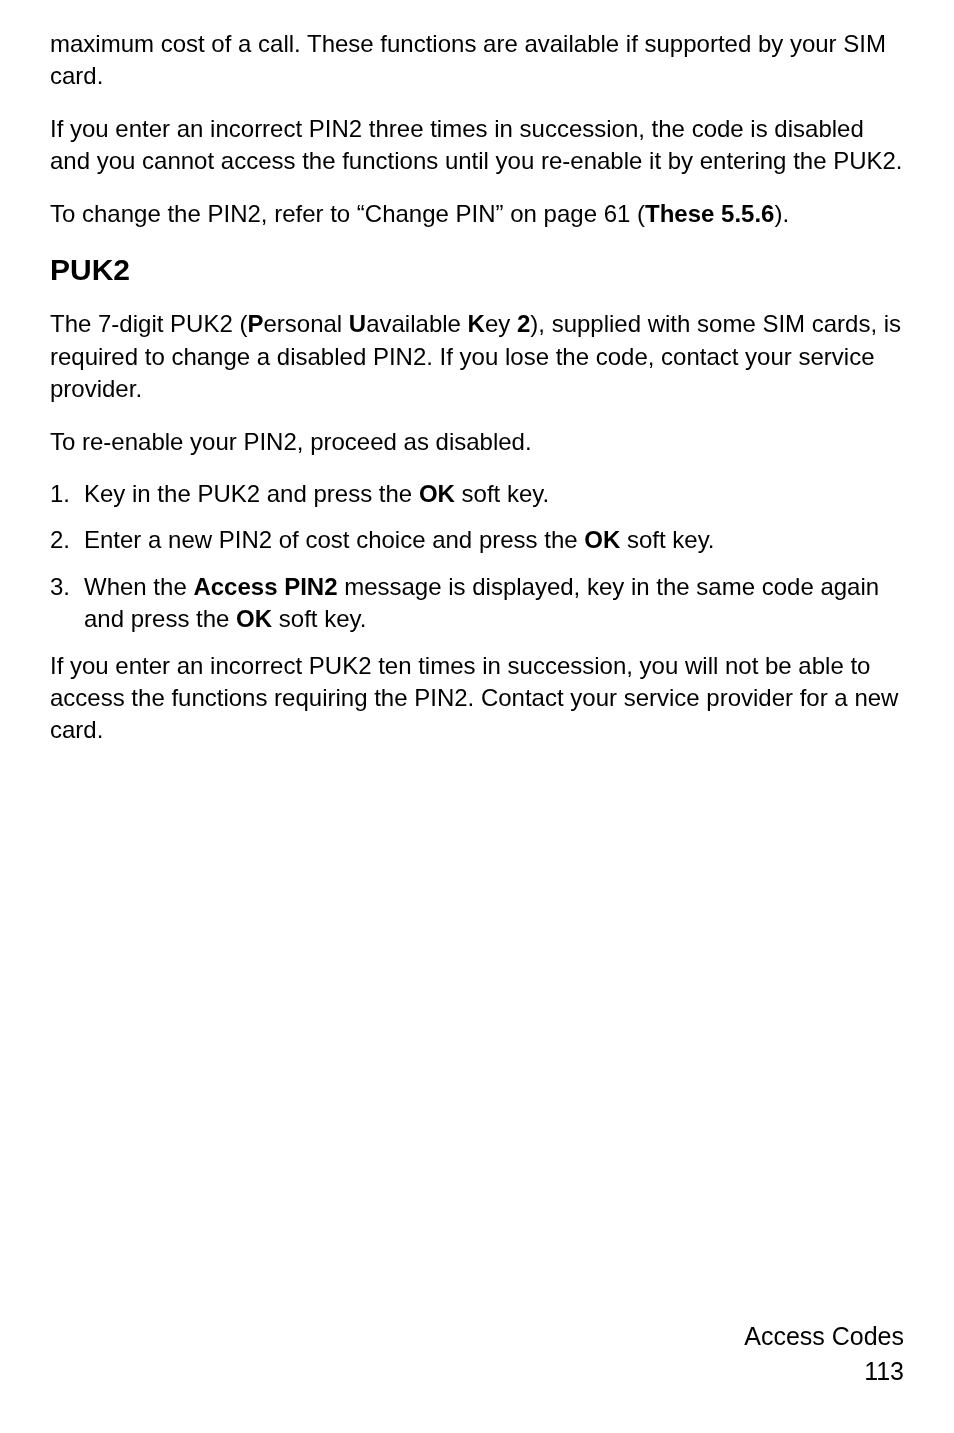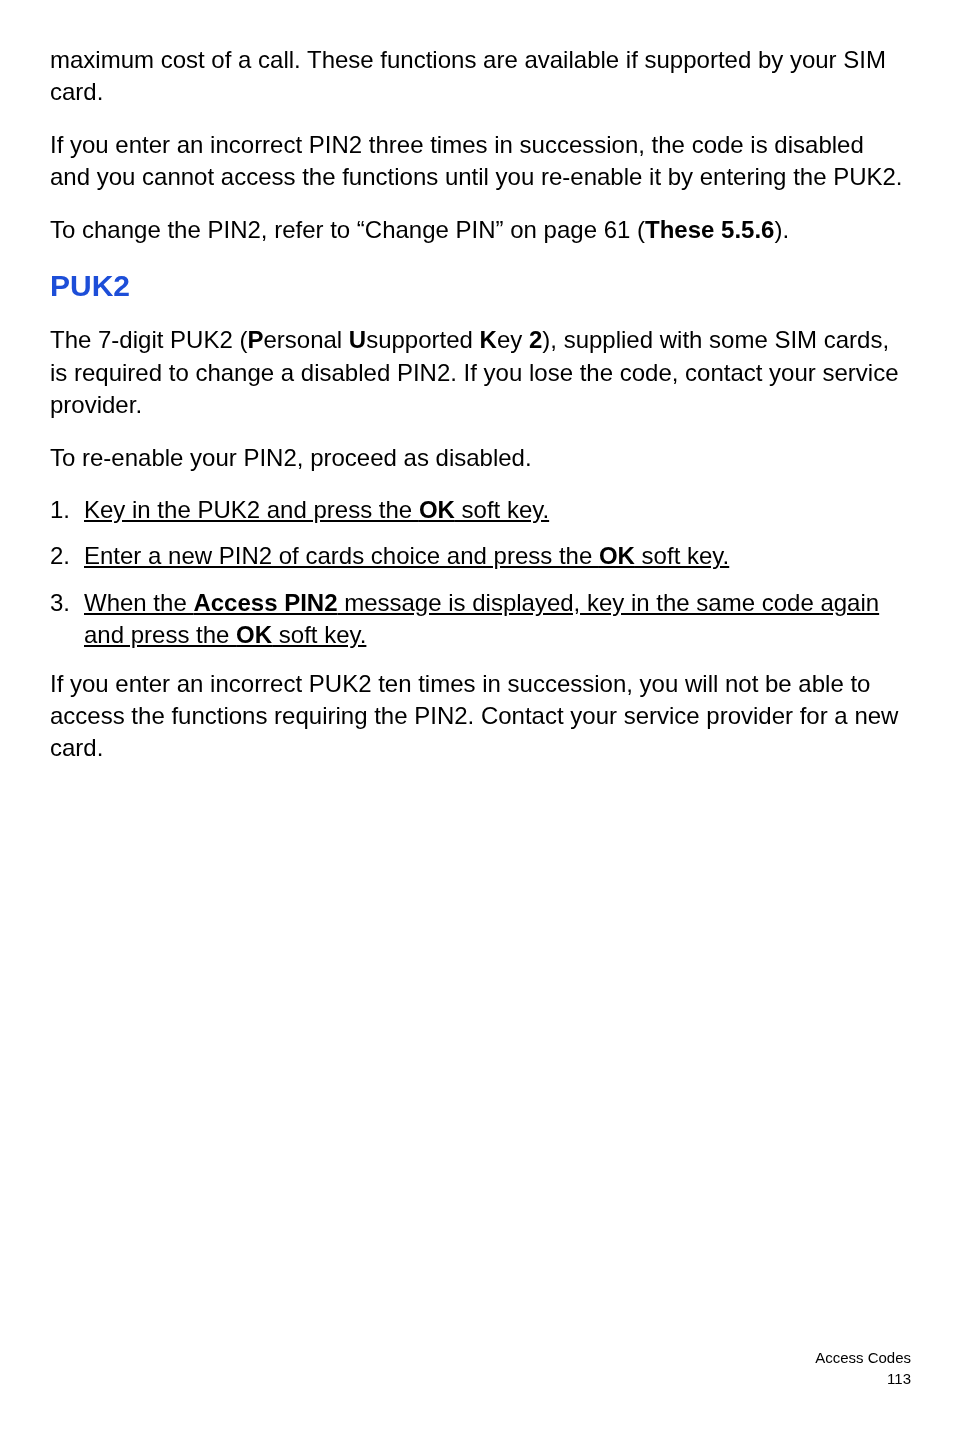--- a/index.html
+++ b/index.html
@@ -7,79 +7,78 @@
     font-family: Verdana, Geneva, sans-serif;
     width: 954px;
     height: 1433px;
     background: #fff;
     color: #000;
     padding: 28px 50px 40px 50px;
     font-size: 24px;
     line-height: 1.35;
     position: relative;
   }
-  .para { margin-bottom: 20px; margin-top: 16px; }
+  .para { margin-bottom: 20px; }
   .heading {
-    color: #1d4ed8;
+    color: #000000;
     font-weight: bold;
     font-size: 30px;
     margin-top: 16px;
     margin-bottom: 18px;
   }
   ol { list-style: none; padding-left: 0; }
   ol li {
     display: flex;
     margin-bottom: 14px;
   }
   ol li .num {
     flex: 0 0 34px;
   }
   ol li .body {
     flex: 1;
-    text-decoration: underline;
   }
   .footer {
     position: absolute;
-    right: 43px;
+    right: 50px;
     bottom: 44px;
     text-align: right;
     font-family: Arial, Helvetica, sans-serif;
-    font-size: 15px;
+    font-size: 25px;
     line-height: 1.4;
   }
   b { font-weight: bold; }
 </style>
 </head>
 <body>
 
 <p class="para">maximum cost of a call. These functions are available if supported by your SIM card.</p>
 <p class="para">If you enter an incorrect PIN2 three times in succession, the code is disabled and you cannot access the functions until you re-enable it by entering the PUK2.</p>
 <p class="para">
   <span>To change the PIN2, refer to “Change PIN” on page 61 (</span><b>These 5.5.6</b><span>).</span>
 </p>
 
 <h2 class="heading">PUK2</h2>
 
 <p class="para">
-  <span>The 7-digit PUK2 (</span><b>P</b><span>ersonal </span><b>U</b><span>supported </span><b>K</b><span>ey </span><b>2</b><span>), supplied with some SIM cards, is required to change a disabled PIN2. If you lose the code, contact your service provider.</span>
+  <span>The 7-digit PUK2 (</span><b>P</b><span>ersonal </span><b>U</b><span>available </span><b>K</b><span>ey </span><b>2</b><span>), supplied with some SIM cards, is required to change a disabled PIN2. If you lose the code, contact your service provider.</span>
 </p>
 
 <p class="para">To re-enable your PIN2, proceed as disabled.</p>
 
 <ol>
   <li>
     <span class="num">1.</span>
     <span class="body">
       <span>Key in the PUK2 and press the </span><b>OK</b><span> soft key.</span>
     </span>
   </li>
   <li>
     <span class="num">2.</span>
     <span class="body">
-      <span>Enter a new PIN2 of cards choice and press the </span><b>OK</b><span> soft key.</span>
+      <span>Enter a new PIN2 of cost choice and press the </span><b>OK</b><span> soft key.</span>
     </span>
   </li>
   <li>
     <span class="num">3.</span>
     <span class="body">
       <span>When the </span><b>Access PIN2</b><span> message is displayed, key in the same code again and press the </span><b>OK</b><span> soft key.</span>
     </span>
   </li>
 </ol>
 

